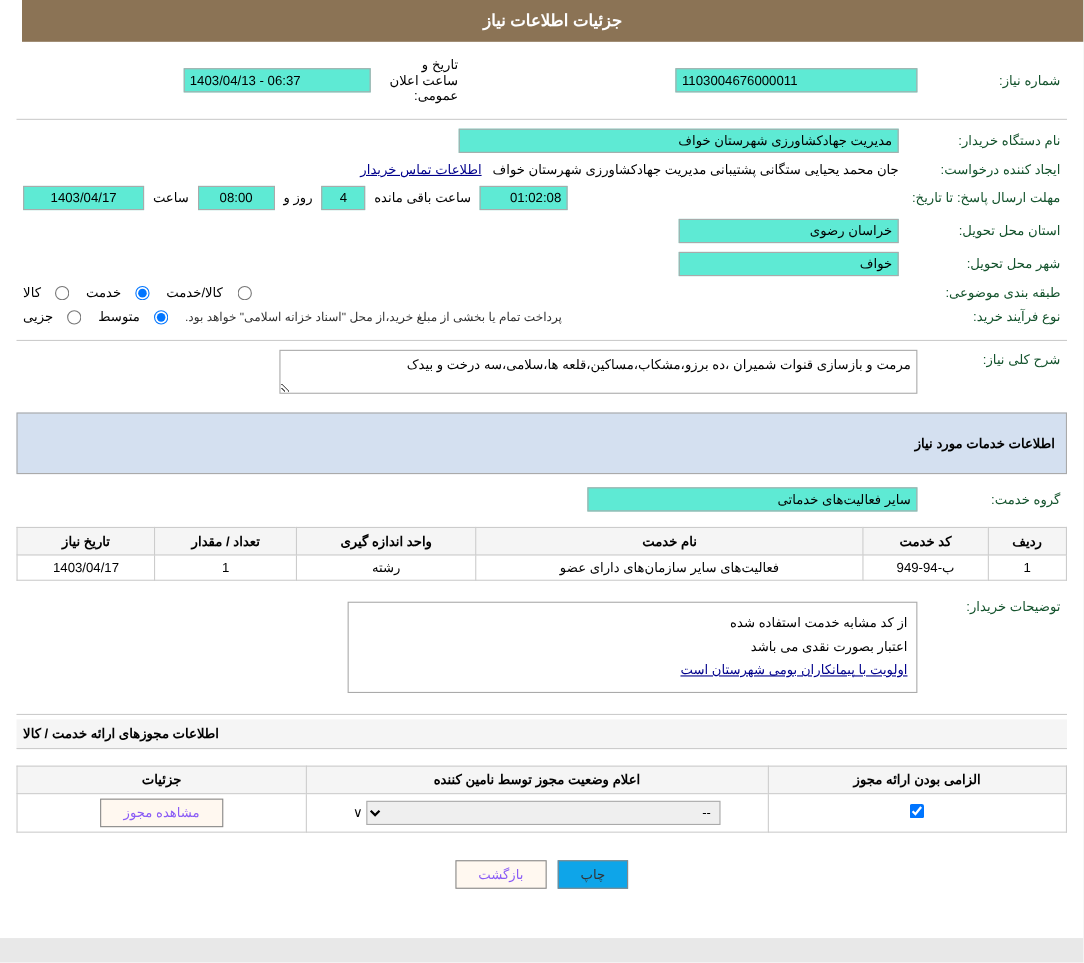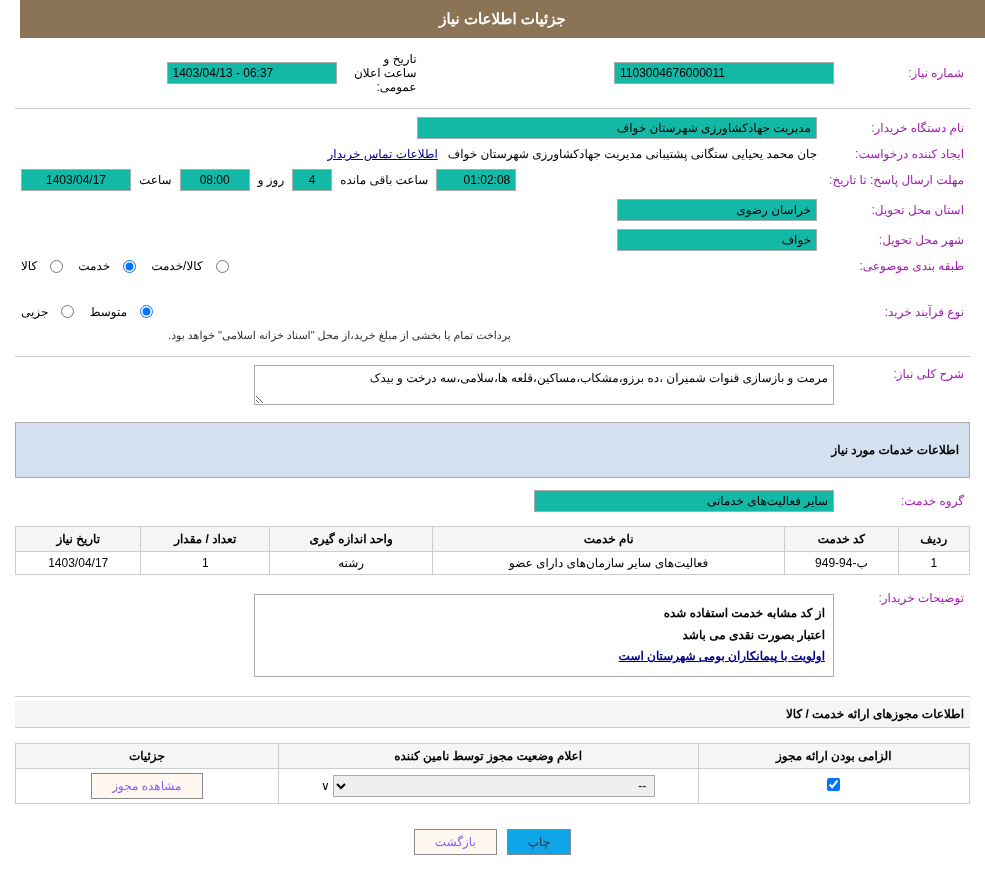--- a/index.html
+++ b/index.html
@@ -30,30 +30,30 @@
     .info-table {
       width: 100%;
       border-collapse: collapse;
       margin-bottom: 10px;
     }
     .info-table td {
       padding: 4px 6px;
       vertical-align: middle;
     }
     .label-cell {
-      color: #a21caf;
+      color: #14532d;
       font-weight: normal;
       text-align: right;
       white-space: nowrap;
       width: 130px;
     }
     .input-field {
       border: 1px solid #aaa;
       padding: 3px 5px;
-      background: #14b8a6;
+      background: #5eead4;
       font-family: Tahoma, Arial, sans-serif;
       font-size: 12px;
     }
     .input-medium { width: 200px; }
     .contact-link {
       color: #00008B;
       text-decoration: underline;
       cursor: pointer;
     }
     .radio-group {
@@ -112,21 +112,21 @@
       line-height: 1.8;
     }
     .notes-box .note-line {
       display: block;
     }
     .notes-box .note-line-link {
       color: #00008B;
       text-decoration: underline;
     }
     .permits-section-title {
-      text-align: right;
+      text-align: left;
       font-weight: bold;
       padding: 6px;
       background: #f5f5f5;
       border-bottom: 1px solid #ccc;
     }
     .btn {
       padding: 5px 20px;
       border: 1px solid #888;
       cursor: pointer;
       font-family: Tahoma, Arial, sans-serif;
@@ -266,21 +266,21 @@
         <td>
           <div class="radio-group" style="flex-wrap:wrap;">
             <label>
               <input type="radio" name="purchase_type" style="">
               <span>جزیی</span>
             </label>
             <label>
               <input type="radio" name="purchase_type" checked="" style="">
               <span>متوسط</span>
             </label>
-            <span style="color:#333; font-size:11px;margin-top:48px;">پرداخت تمام یا بخشی از مبلغ خرید،از محل "اسناد خزانه اسلامی" خواهد بود.</span>
+            <span style="color:#333; font-size:11px;">پرداخت تمام یا بخشی از مبلغ خرید،از محل "اسناد خزانه اسلامی" خواهد بود.</span>
           </div>
         </td>
       </tr>
     </tbody>
       </table>
 
     <div class="separator"></div>
 
     <table class="info-table">
       <tbody>
@@ -327,21 +327,21 @@
           <td>1403/04/17</td>
         </tr>
       </tbody>
     </table>
 
     <table class="info-table">
       <tbody>
           <tr>
         <td style="width:130px; vertical-align:top; padding-top:6px;" class="label-cell">توضیحات خریدار:</td>
         <td>
-          <div class="notes-box" style="width:580px;font-weight:bold;">
+          <div class="notes-box" style="width:518px;">
             <span class="note-line">از کد مشابه خدمت استفاده شده</span>
             <span class="note-line">اعتبار بصورت نقدی می باشد</span>
             <span class="note-line note-line-link">اولویت با پیمانکاران بومی شهرستان است</span>
           </div>
         </td>
       </tr>
     </tbody>
       </table>
 
     <div class="separator"></div>

